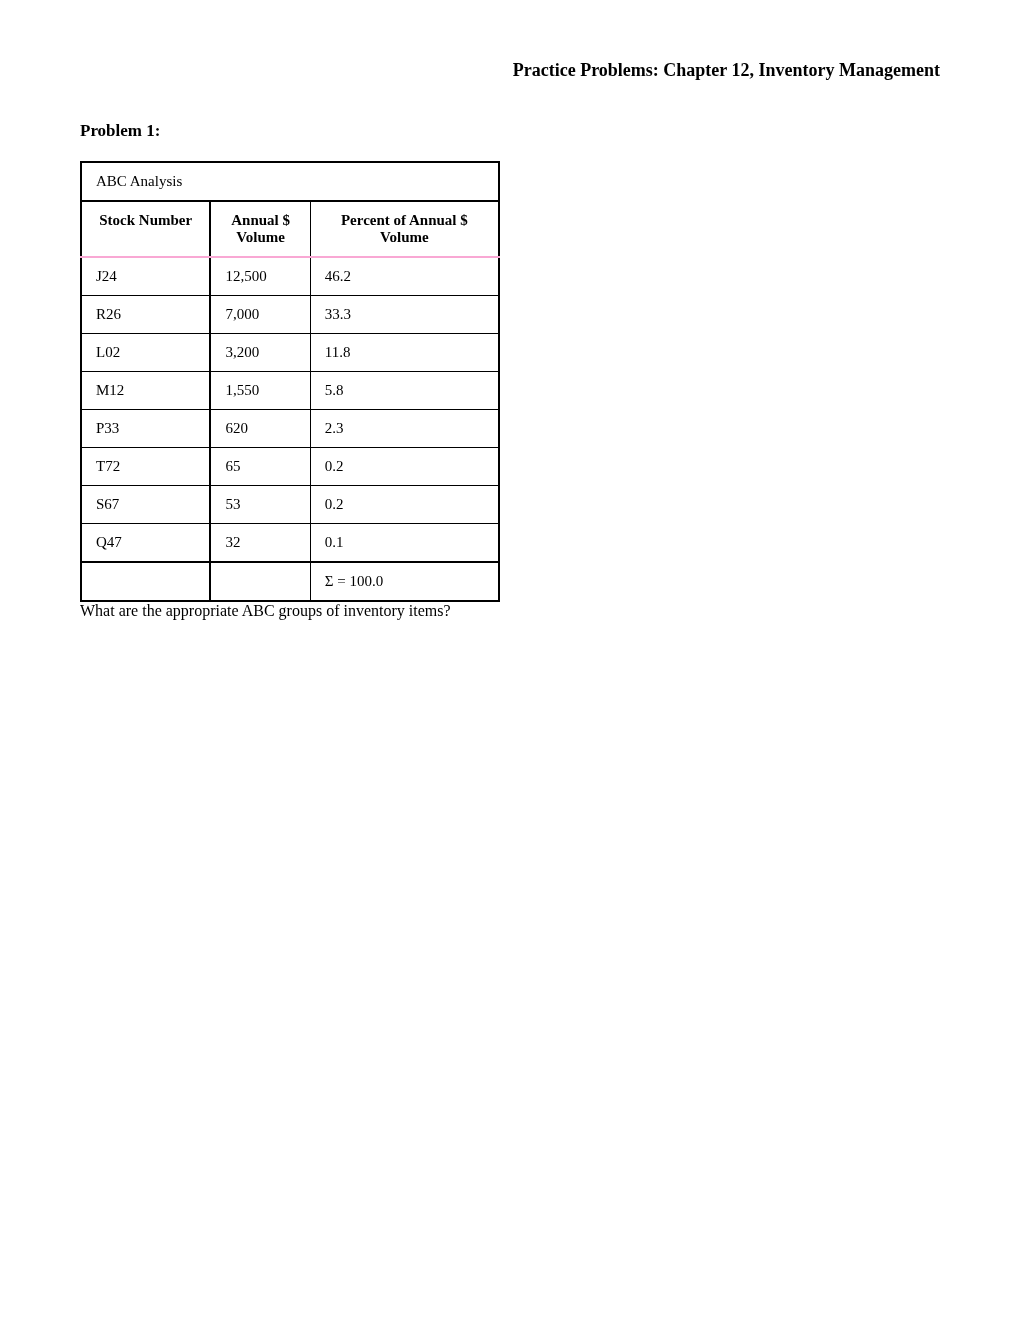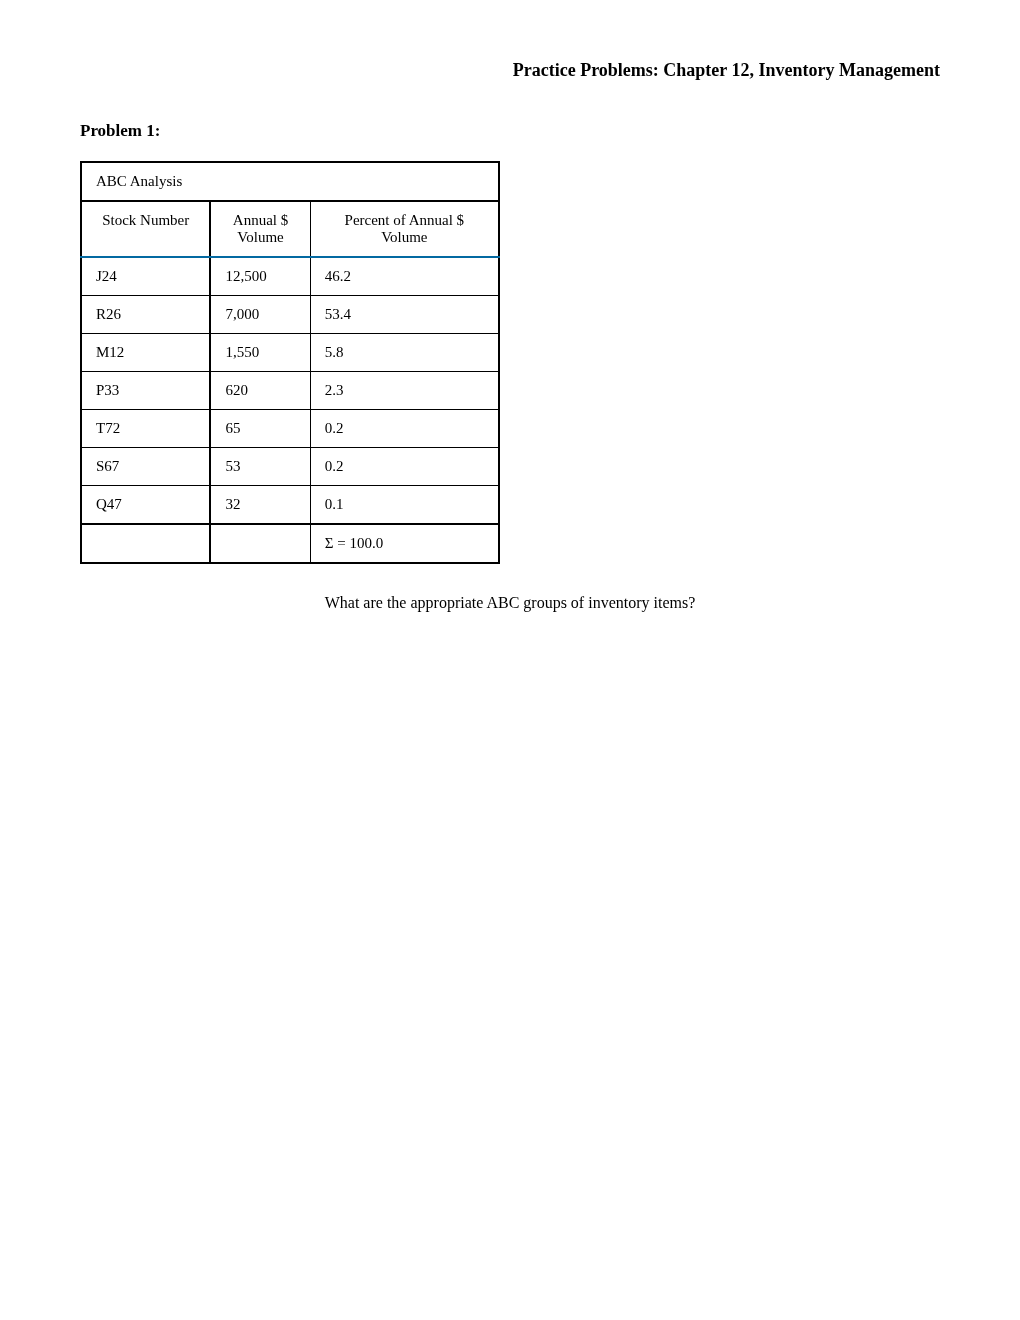--- a/index.html
+++ b/index.html
@@ -39,23 +39,23 @@
 
     .abc-table th,
     .abc-table td {
       border: 1px solid #000;
       padding: 10px 14px;
       vertical-align: top;
       font-size: 15px;
     }
 
     .abc-table .header-row th {
-      font-weight: normal;
+      font-weight: bold;
       border-top: 2px solid #000;
-      border-bottom: 2px solid #0369a1;
+      border-bottom: 2px solid #f9a8d4;
       margin-left: 17px;
     }
 
     .abc-table .title-row td {
       border-bottom: 2px solid #000;
       font-size: 15px;
     }
 
     .abc-table tr td:nth-child(2),
     .abc-table tr th:nth-child(2) {
@@ -67,23 +67,21 @@
     .abc-table tr th:nth-child(3) {
       border-left: 1px solid #000;
     }
 
     .abc-table .sum-row td {
       border-top: 2px solid #000;
       margin-left: 14px;
     }
 
     .question-text {
-      margin-top: 30px;
       font-size: 16px;
-      text-align: center;
     }
 
     .col1 { width: 130px; }
     .col2 { width: 100px; }
     .col3 { width: 190px; }
   </style>
 </head>
 <body>
 
 <div class="page-title">Practice Problems: Chapter 12, Inventory Management</div>
@@ -104,21 +102,26 @@
     </tr>
 
     <tr>
       <td>J24</td>
       <td>12,500</td>
       <td>46.2</td>
     </tr>
     <tr>
       <td>R26</td>
       <td>7,000</td>
-      <td>53.4</td>
+      <td>33.3</td>
+    </tr>
+    <tr>
+      <td>L02</td>
+      <td>3,200</td>
+      <td>11.8</td>
     </tr>
     <tr>
       <td>M12</td>
       <td>1,550</td>
       <td>5.8</td>
     </tr>
     <tr>
       <td>P33</td>
       <td>620</td>
       <td>2.3</td>

